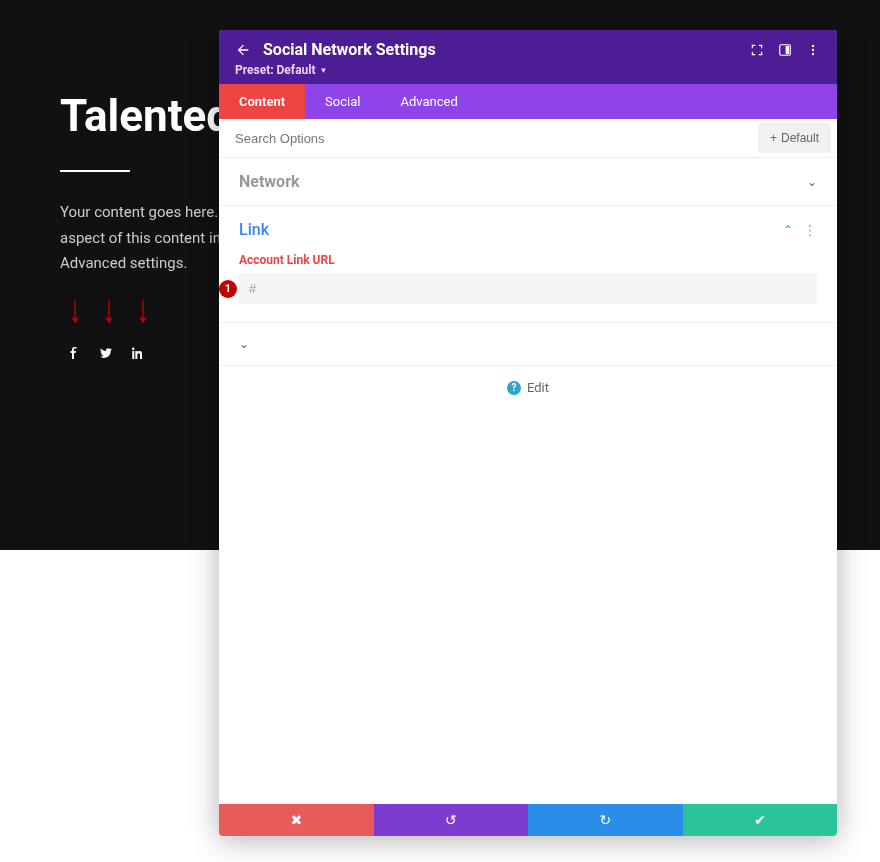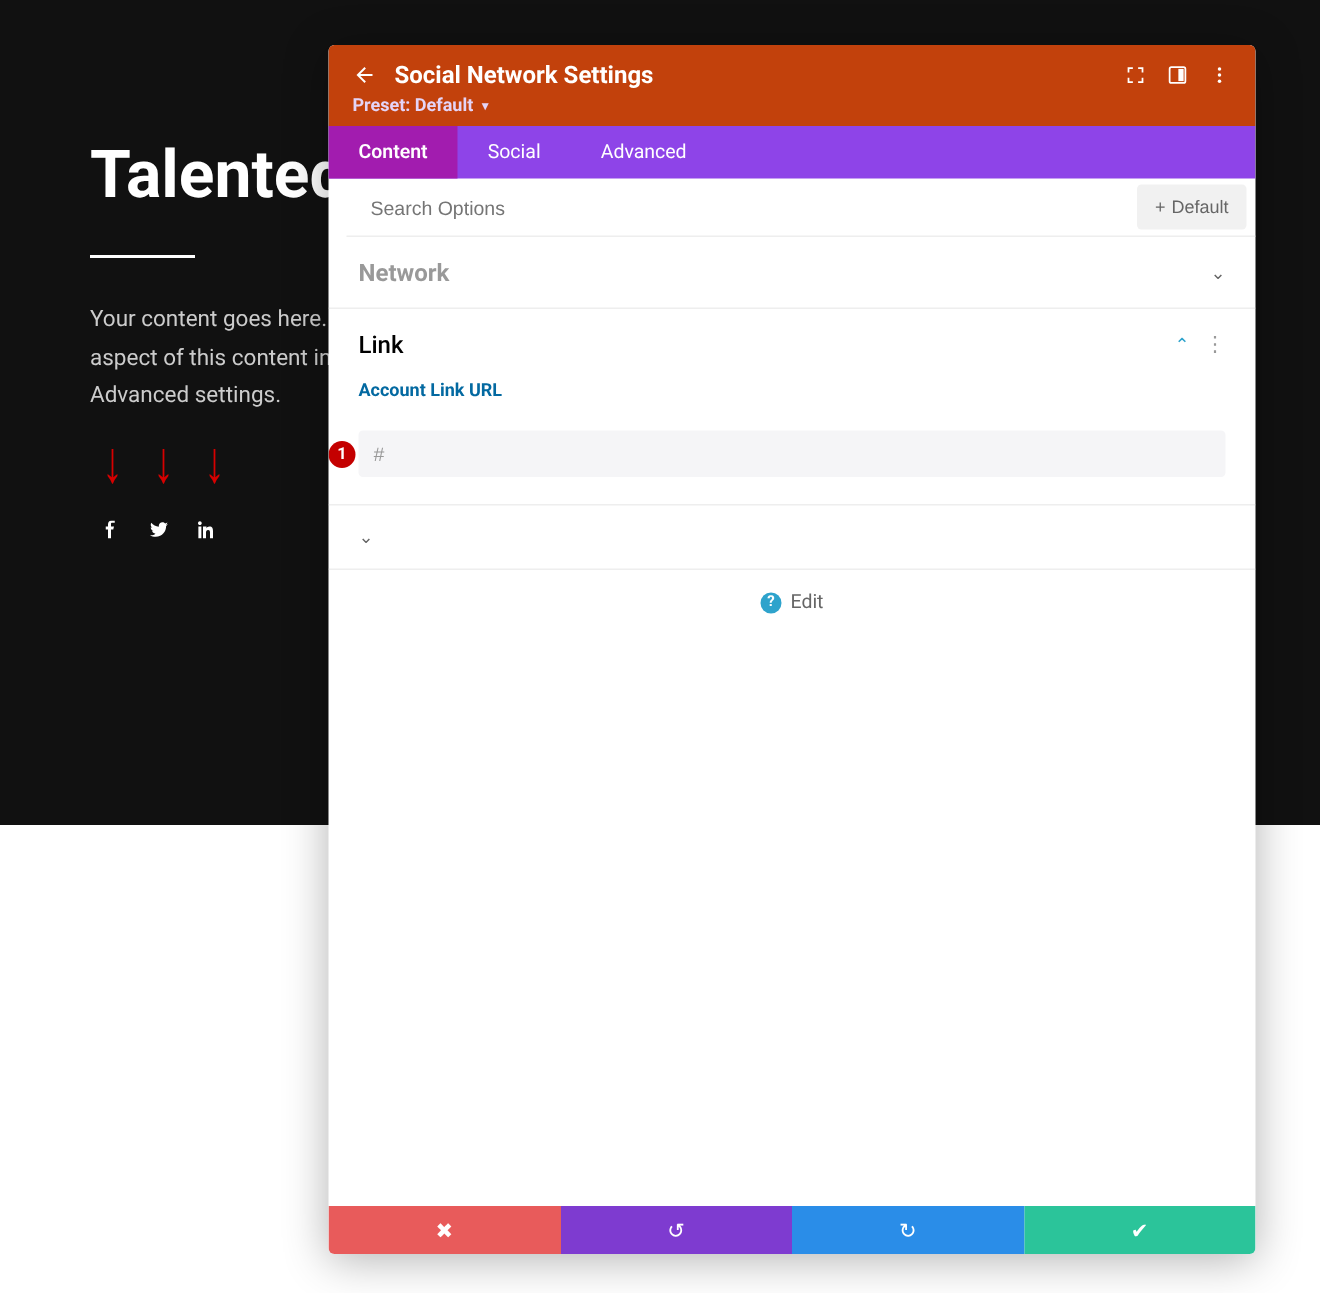--- a/index.html
+++ b/index.html
@@ -71,21 +71,21 @@
     width: 618px;
     height: 806px;
     background: #fff;
     border-radius: 4px;
     box-shadow: 0 4px 30px rgba(0,0,0,0.3);
     display: flex;
     flex-direction: column;
     overflow: hidden;
   }
   .modal-header {
-    background: #c2410c;
+    background: #4c1d95;
     color: #fff;
     padding: 10px 16px 6px 16px;
   }
   .modal-header .top-row {
     display: flex;
     align-items: center;
     gap: 12px;
   }
   .modal-header .title {
     font-size: 16px;
@@ -117,29 +117,28 @@
     display: flex;
     padding: 0;
   }
   .tab {
     padding: 10px 20px;
     font-size: 13px;
     color: #fff;
     cursor: pointer;
   }
   .tab.active {
-    background: #a21caf;
+    background: #ef4444;
     font-weight: 600;
   }
 
   .search-row {
     display: flex;
     align-items: center;
     border-bottom: 1px solid #eee;
-    margin-left: 12px;
   }
   .search-input {
     flex: 1;
     border: none;
     outline: none;
     padding: 10px 16px;
     font-size: 13px;
     color: #999;
   }
   .filter-btn {
@@ -165,43 +164,43 @@
     padding: 14px 20px;
     cursor: pointer;
   }
   .section-header .label {
     flex: 1;
     font-size: 16px;
     color: #999;
     font-weight: bold;
   }
   .section-header.expanded .label {
-    color: #000000;
+    color: #3b82f6;
     font-weight: 500;
   }
   .chev {
     color: #666;
     font-size: 12px;
   }
   .section-header.expanded .chev { color: #2ea3cc; }
   .header-kebab {
     color: #999;
     margin-left: 10px;
     cursor: pointer;
     font-size: 14px;
   }
 
   .section-body {
     padding: 0 20px 18px 20px;
   }
   .field-label {
     font-size: 12px;
     font-weight: 700;
-    color: #0369a1;
-    margin-bottom: 20px;
+    color: #ef4444;
+    margin-bottom: 6px;
     display: block;
   }
   .field-row {
     position: relative;
     display: flex;
     align-items: center;
     gap: 6px;
   }
   .step-badge {
     position: absolute;

